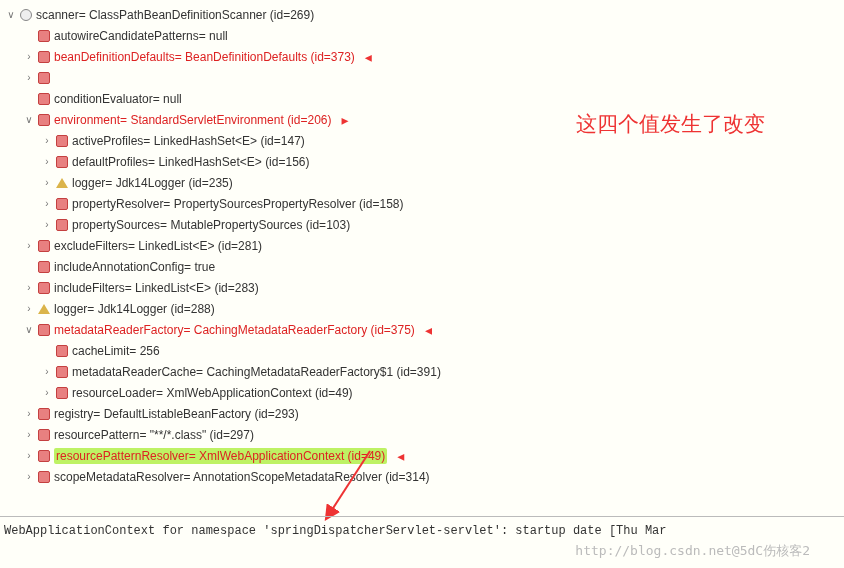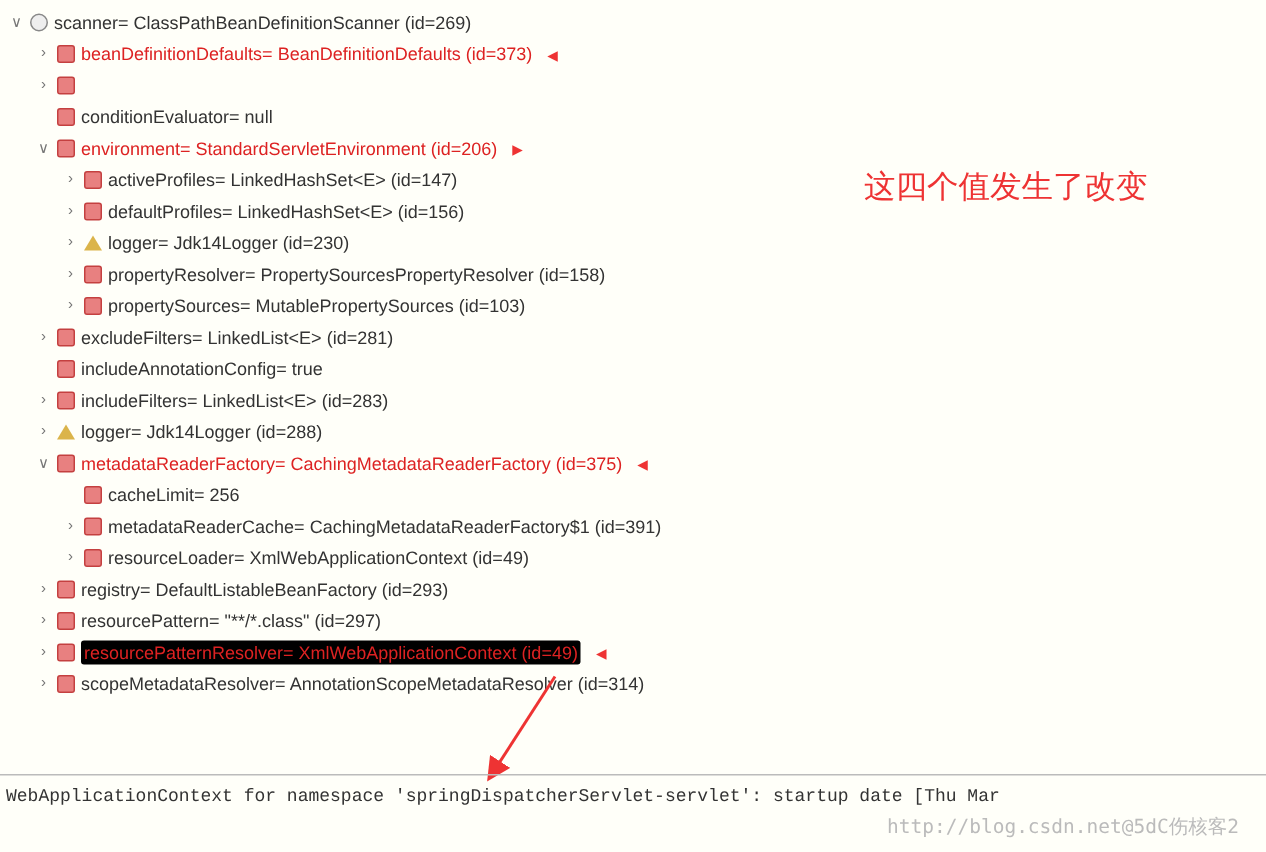--- a/index.html
+++ b/index.html
@@ -26,58 +26,64 @@
   .noexp     { display:inline-block; width: 14px; }
   .icon      { display:inline-block; width:12px; height:12px; margin:0 4px 0 2px; position:relative; }
   .icon-circle { border:1px solid #888; border-radius:50%; background:#eee; }
   .icon-square { border:1px solid #c44040; background:#e88080; border-radius:2px; }
   .icon-triangle {
     width:0;height:0;border-left:6px solid transparent;border-right:6px solid transparent;
     border-bottom:10px solid #dbb44a; margin-top:1px;
   }
   .label { }
   .label.changed { color:#d22; }
-  .label.selected { background:#000000; padding:1px 2px; border-radius:2px;}
+  .label.selected { background:#bef264; padding:1px 2px; border-radius:2px;}
   .red-marker {
     display:inline-block; margin-left:10px; color:#e33; font-size:14px;
   }
   .annotation {
     position:absolute;
     left:560px; top:110px;
     color:#e33; font-size:21px;
     font-family: "SimSun","Microsoft YaHei",sans-serif;
     margin-left: 16px;
   }
   .bottom-separator {
     position:absolute; left:0; top:516px; width:844px; height:1px; background:#bbb;
   }
   .console-line {
     position:absolute; left:0; top:524px; width:704px;
     font-family: "Consolas","Courier New",monospace;
     font-size:12px; color:#333; padding:0 4px;
     white-space:nowrap; overflow:hidden;
   }
   .watermark {
-    position:absolute; right:18px; bottom:8px;
+    position:absolute; right:34px; bottom:8px;
     color:#bbb; font-size:13px;
     font-family: "Consolas",monospace;
   }
   .arrow-svg { position:absolute; pointer-events:none; }
 </style>
 </head>
 <body>
 
 <div class="tree">
 
   <div class="row">
     <span class="expander">∨</span>
     <span class="icon icon-circle"></span>
     <span class="label">scanner= ClassPathBeanDefinitionScanner  (id=269)</span>
   </div>
 
+  <div class="row">
+    <span class="indent"></span>
+      <span class="noexp"></span>
+    <span class="icon icon-square"></span>
+    <span class="label">autowireCandidatePatterns= null</span>
+  </div>
 
   <div class="row">
     <span class="indent"></span>
     <span class="expander">›</span>
     <span class="icon icon-square"></span>
     <span class="label changed">beanDefinitionDefaults= BeanDefinitionDefaults  (id=373)</span>
     <span class="red-marker">◂</span>
   </div>
 
   <div class="row">
@@ -113,21 +119,21 @@
       <span class="indent"></span>
     <span class="expander">›</span>
     <span class="icon icon-square"></span>
     <span class="label">defaultProfiles= LinkedHashSet&lt;E&gt;  (id=156)</span>
   </div>
   <div class="row">
     <span class="indent"></span>
       <span class="indent"></span>
     <span class="expander">›</span>
     <span class="icon icon-triangle"></span>
-    <span class="label">logger= Jdk14Logger  (id=230)</span>
+    <span class="label">logger= Jdk14Logger  (id=235)</span>
   </div>
   <div class="row">
     <span class="indent"></span>
       <span class="indent"></span>
     <span class="expander">›</span>
     <span class="icon icon-square"></span>
     <span class="label">propertyResolver= PropertySourcesPropertyResolver  (id=158)</span>
   </div>
   <div class="row">
     <span class="indent"></span>

